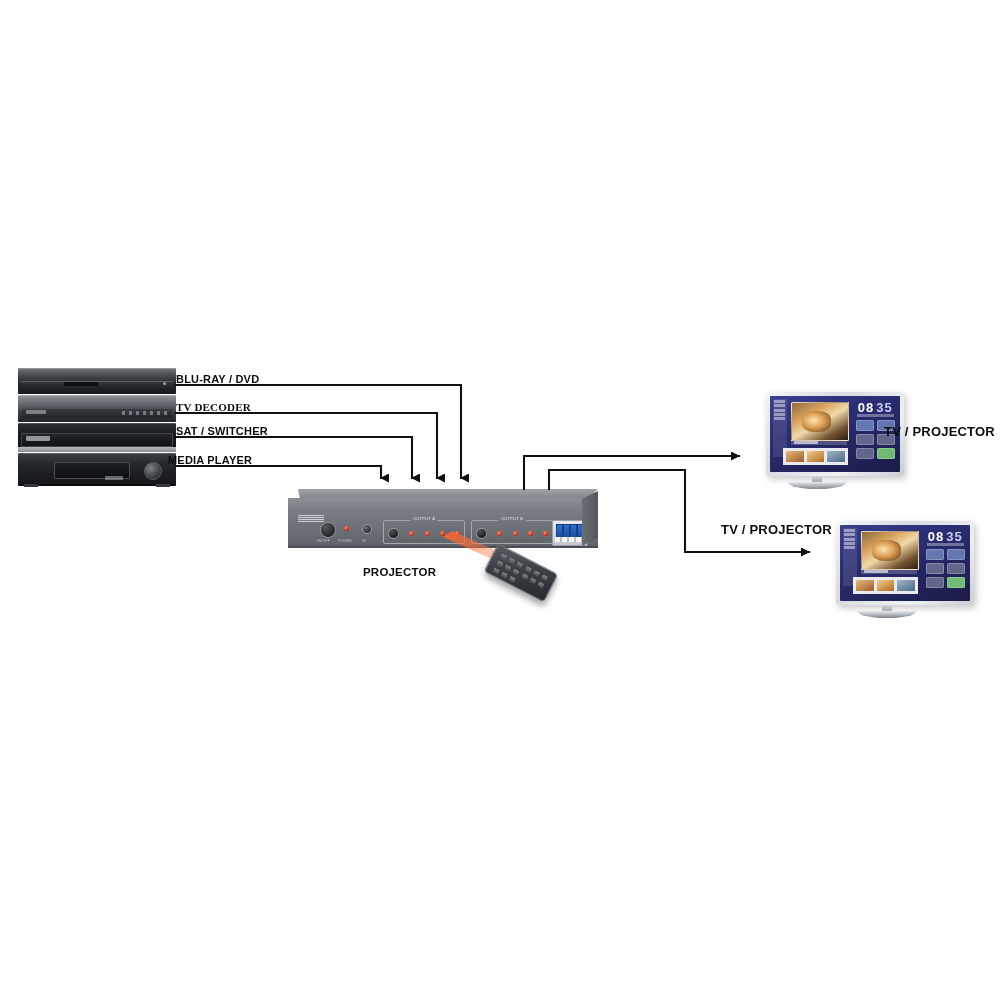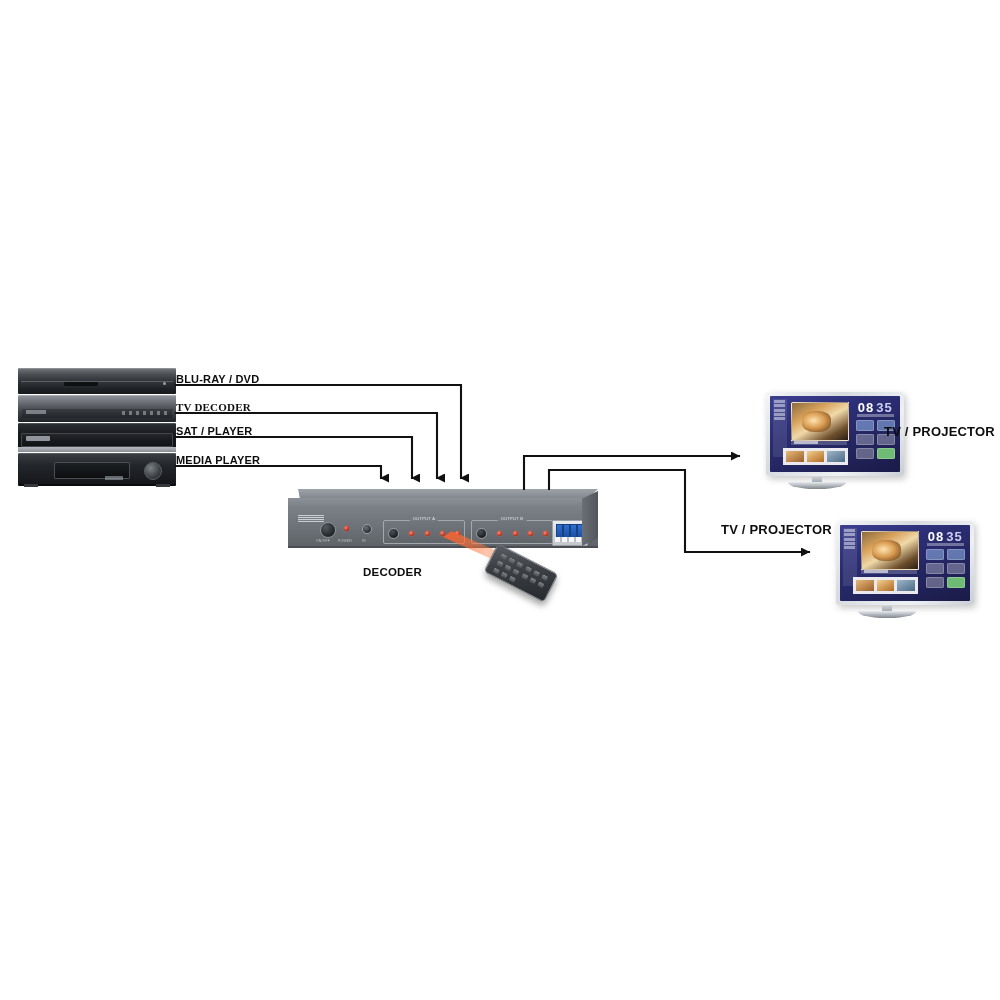--- a/index.html
+++ b/index.html
@@ -377,22 +377,22 @@
         <div class="wintext"></div>
       </div>
       <div class="knob"></div>
       <div class="foot-l"></div>
       <div class="foot-r"></div>
     </div>
   </div>
 
   <div class="lbl lbl-src" style="left:176px; top:373px;">BLU-RAY / DVD</div>
   <div class="lbl lbl-src" style="left:176px; top:401px;font-family:Liberation Serif, serif;">TV DECODER</div>
-  <div class="lbl lbl-src" style="left:176px; top:425px;">SAT / PLAYER</div>
-  <div class="lbl lbl-src" style="left:176px; top:454px;">MEDIA PLAYER</div>
+  <div class="lbl lbl-src" style="left:176px; top:425px;">SAT / SWITCHER</div>
+  <div class="lbl lbl-src" style="left:168px; top:454px;">MEDIA PLAYER</div>
 
   <div id="switcher">
     <div class="top"></div>
     <div class="body">
 
       <div class="brandmark"></div>
 
       <div class="knob-rot" style="left:32px; top:24px;"></div>
       <div class="microlabel" style="left:28px; top:41px;">ON/OFF</div>
 
@@ -429,21 +429,21 @@
         <div class="sw" style="left:10px;"></div>
         <div class="sw" style="left:17px;"></div>
         <div class="sw" style="left:24px;"></div>
         <div class="base"></div>
       </div>
 
     </div>
     <div class="rightside"></div>
   </div>
 
-  <div class="lbl lbl-dev" style="left:363px; top:566px;">DECODER</div>
+  <div class="lbl lbl-dev" style="left:363px; top:566px;">PROJECTOR</div>
 
   <div id="irbeam"></div>
 
   <div id="remote">
     <div class="pad left">
       <div class="key"></div>
       <div class="key"></div>
       <div class="key"></div>
       <div class="key"></div>
       <div class="key"></div>

